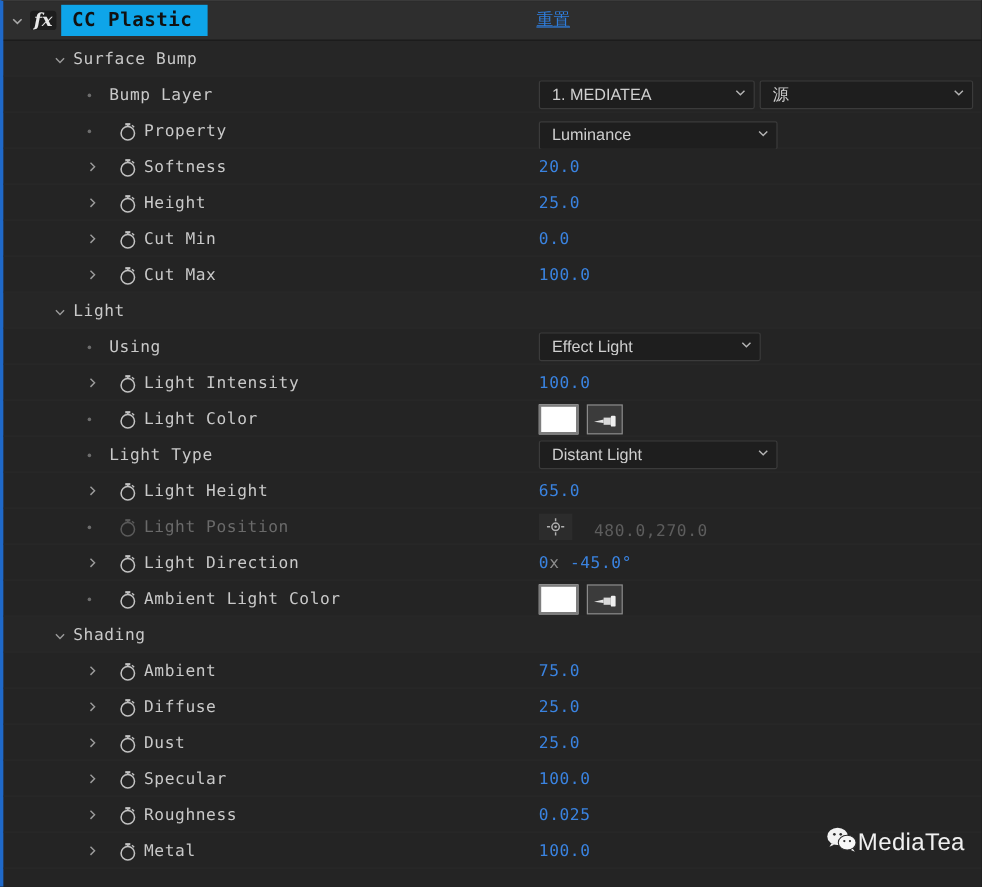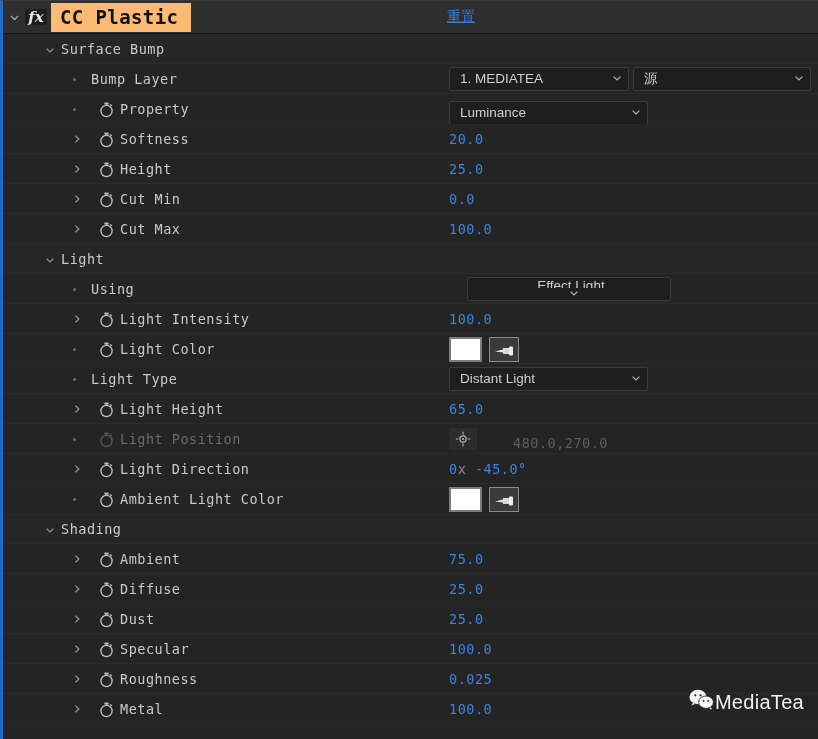--- a/index.html
+++ b/index.html
@@ -32,23 +32,23 @@
   }
   .fx-box {
     width: 22px; height: 16px; flex: none;
     background: #1d1d1d; border-radius: 3px;
     display: flex; align-items: center; justify-content: center;
     font-family: "DejaVu Serif", serif; font-style: italic;
     font-size: 15px; color: #e8e8e8; font-weight: bold;
     margin-right: 4px;
   }
   .eff-name {
-    background: #fdba74; color: #111;
+    background: #0ea5e9; color: #111;
     font-family: "DejaVu Sans Mono", monospace;
-    font-size: 19px; font-weight: bold;
+    font-size: 16px; font-weight: bold;
     padding: 3px 13px 4px 9px;
     letter-spacing: 0.4px;
   }
   .reset-link {
     position: absolute; left: 444px; top: 50%;
     transform: translateY(-50%);
     color: #2f7fe0; font-family: "DejaVu Sans", sans-serif;
     font-size: 14px; text-decoration: underline;
     cursor: pointer;
   }
@@ -271,21 +271,21 @@
       </div>
       <div class="row group">
         <span class="twirl grp"><svg width="10" height="10" viewBox="0 0 10 10">
             <path d="M1.6 3.6 L5 7 L8.4 3.6" fill="none" stroke="#9a9a9a" stroke-width="1.2"></path>
           </svg></span>
         <span class="label lvl-group">Light</span>
       </div>
       <div class="row">
         <span class="dot"></span>
         <span class="label lvl-plain">Using</span>
-        <span class="select" style="left:464px;width:204px;flex-direction:column;">
+        <span class="select" style="left:446px;width:185px;">
           <span class="cap">Effect Light</span>
           <span class="chev"><svg width="10" height="10" viewBox="0 0 10 10">
               <path d="M1.6 3.6 L5 7 L8.4 3.6" fill="none" stroke="#b4b4b4" stroke-width="1.2"></path>
             </svg></span>
         </span>
       </div>
       <div class="row">
         <span class="twirl prop"><svg width="10" height="10" viewBox="0 0 10 10">
             <path d="M3.4 1.6 L6.8 5 L3.4 8.4" fill="none" stroke="#9a9a9a" stroke-width="1.2"></path>
           </svg></span>
@@ -348,21 +348,21 @@
             <path d="M12 3.4 L13.8 5" stroke="#5a5a5a" stroke-width="1.2" fill="none"></path>
           </svg></span>
         <span class="label lvl-sw">Light Position</span>
         <span class="pos-pick" style="left:446px;top:4px;">
           <svg width="16" height="16" viewBox="0 0 16 16">
             <circle cx="8" cy="8" r="3.1" fill="none" stroke="#b0b0b0" stroke-width="1.2"></circle>
             <circle cx="8" cy="8" r="1.1" fill="#b0b0b0"></circle>
             <path d="M8 0.8 L8 3.4 M8 12.6 L8 15.2 M0.8 8 L3.4 8 M12.6 8 L15.2 8" stroke="#b0b0b0" stroke-width="1.2"></path>
           </svg>
         </span>
-        <span class="pos-val" style="left:510px;margin-top:8px;">480.0,270.0</span>
+        <span class="pos-val" style="left:492px;margin-top:8px;">480.0,270.0</span>
       </div>
       <div class="row">
         <span class="twirl prop"><svg width="10" height="10" viewBox="0 0 10 10">
             <path d="M3.4 1.6 L6.8 5 L3.4 8.4" fill="none" stroke="#9a9a9a" stroke-width="1.2"></path>
           </svg></span>
         <span class="sw"><svg width="17" height="17" viewBox="0 0 17 17">
             <circle cx="8.5" cy="10" r="5.6" fill="none" stroke="#c2c2c2" stroke-width="1.3"></circle>
             <rect x="6.4" y="1.6" width="4.2" height="1.9" fill="#c2c2c2"></rect>
             <rect x="7.9" y="3.2" width="1.3" height="1.6" fill="#c2c2c2"></rect>
             <path d="M12 3.4 L13.8 5" stroke="#c2c2c2" stroke-width="1.2" fill="none"></path>

